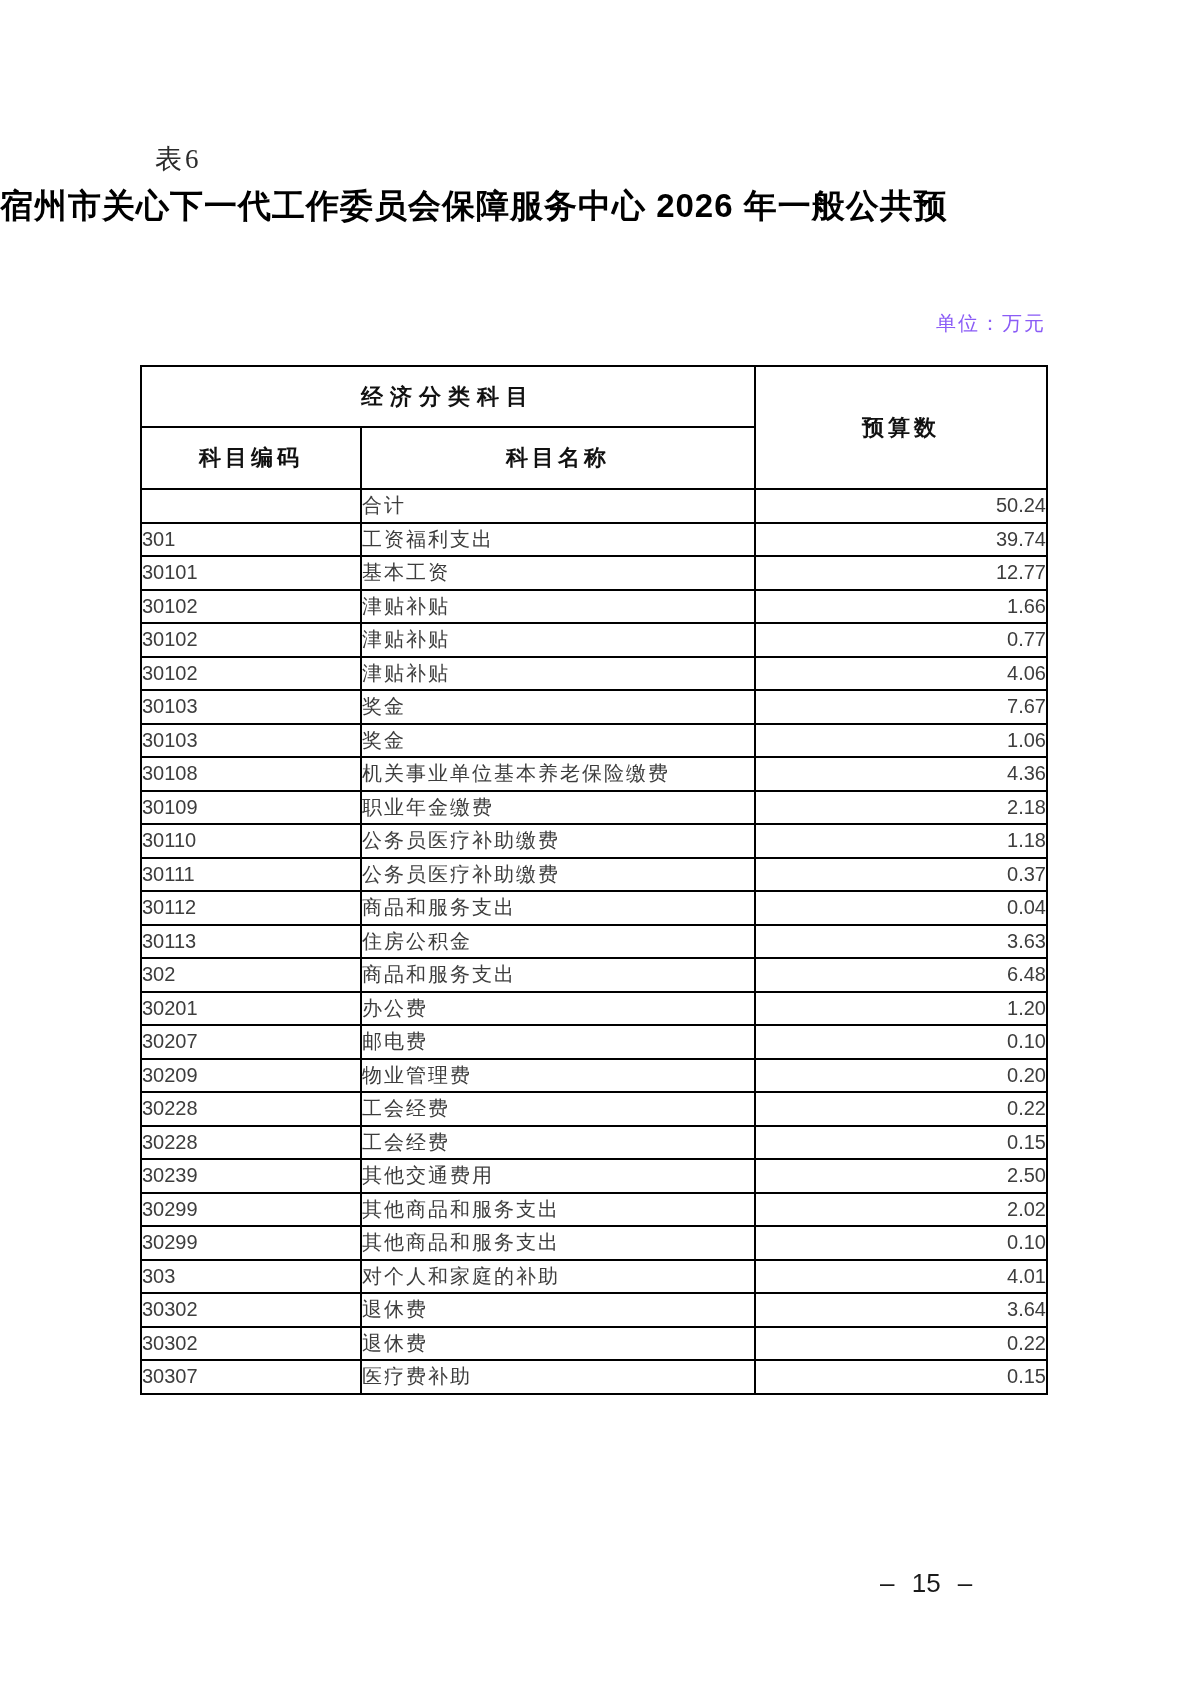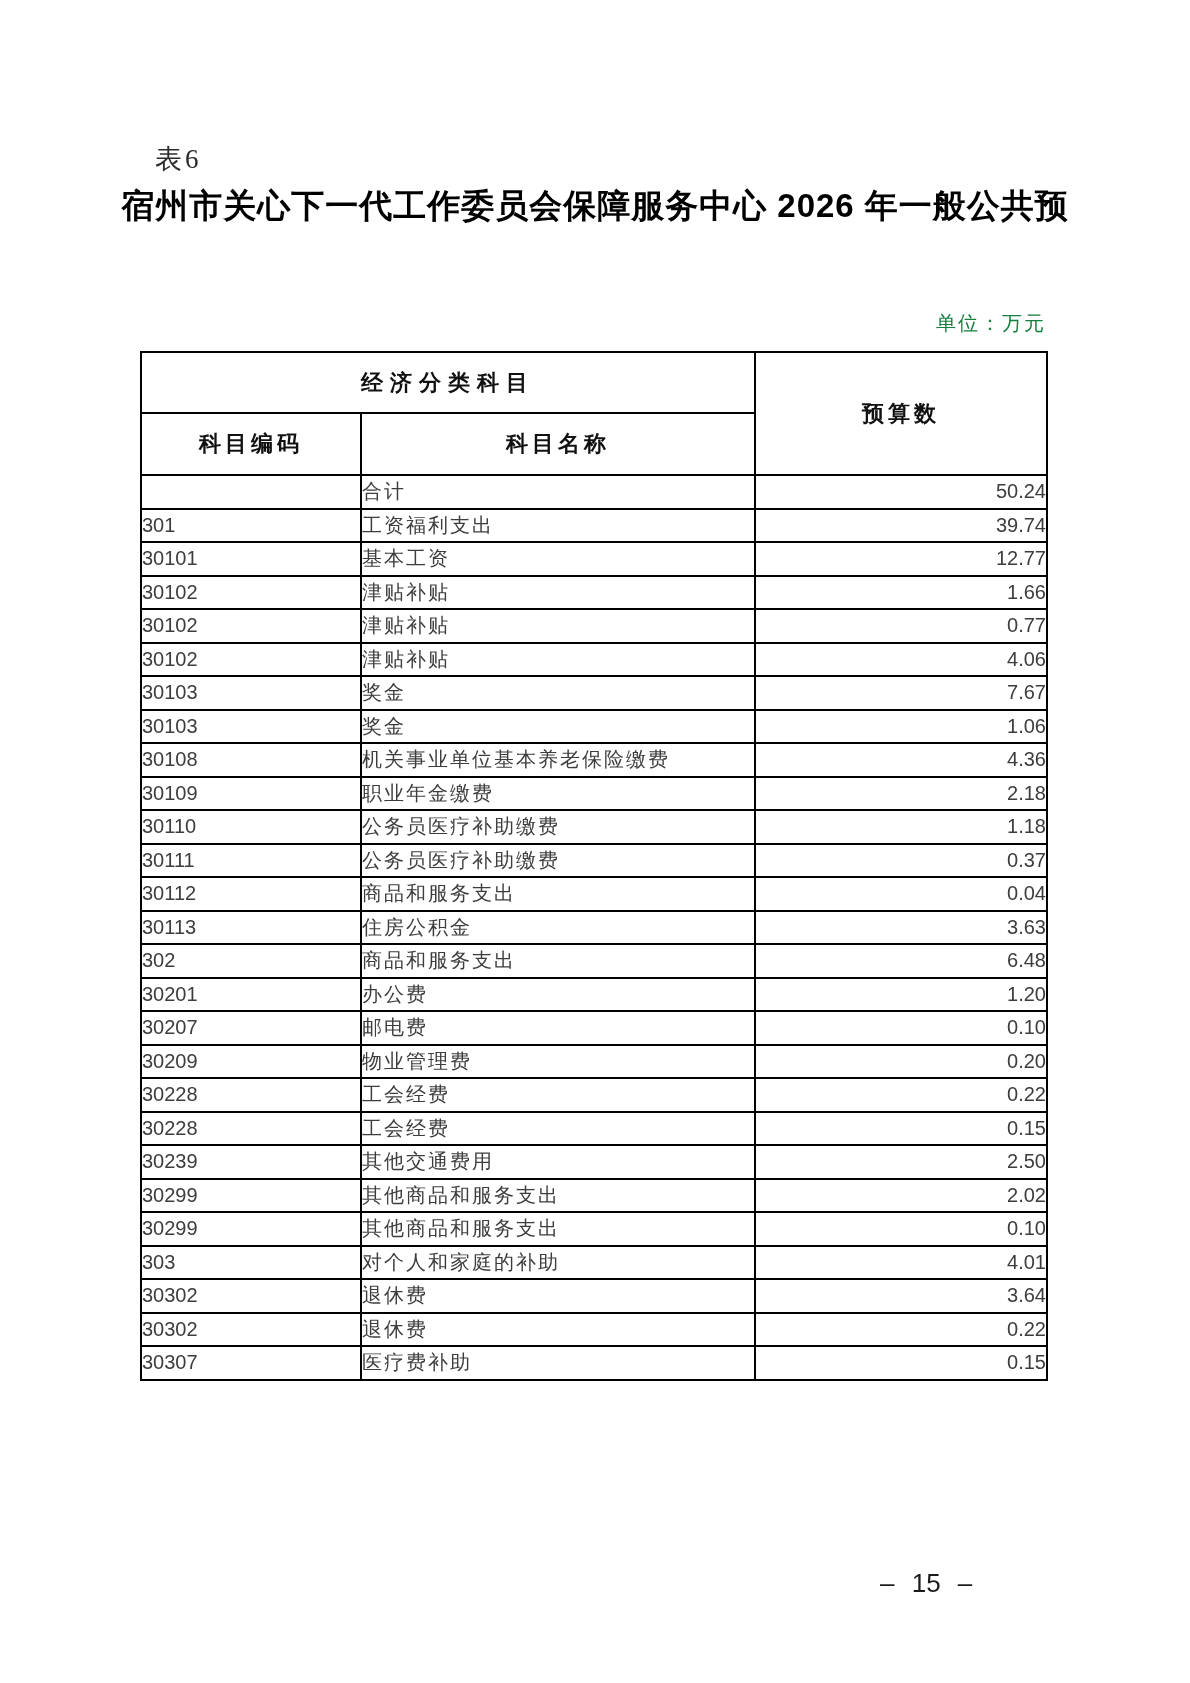--- a/index.html
+++ b/index.html
@@ -18,42 +18,41 @@
     left: 155px;
     top: 141px;
     font-size: 27px;
     letter-spacing: 3px;
     color: #2b2b2b;
   }
   .doc-title {
     position: absolute;
     left: 0;
     width: 100%;
-    text-align: center;
     font-family: "Liberation Sans", sans-serif;
     font-weight: bold;
     font-size: 33px;
     letter-spacing: 1px;
     color: #000;
     white-space: nowrap;
   }
   .doc-title.line1 { top: 184px; }
   .doc-title.line2 { top: 246px; }
   .unit-label {
     position: absolute;
     top: 310px;
     right: 144px;
     font-size: 20px;
     letter-spacing: 2px;
-    color: #15803d;
+    color: #8b5cf6;
   }
   table.budget {
     position: absolute;
     left: 140px;
-    top: 351px;
+    top: 365px;
     width: 906px;
     border-collapse: collapse;
     table-layout: fixed;
   }
   table.budget th, table.budget td {
     border: 2px solid #000;
     padding: 0;
     overflow: hidden;
     white-space: nowrap;
   }

